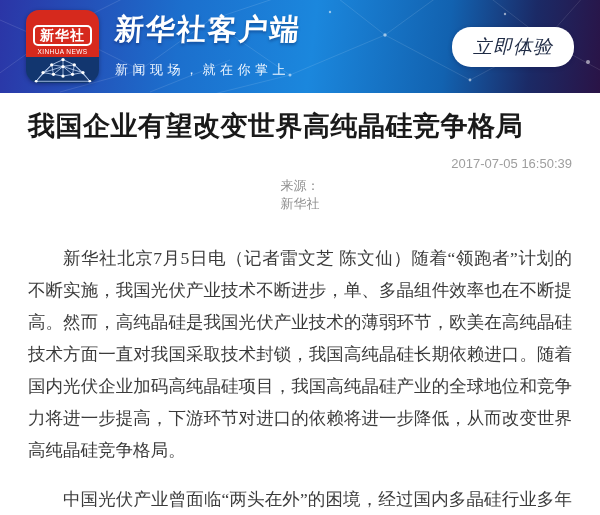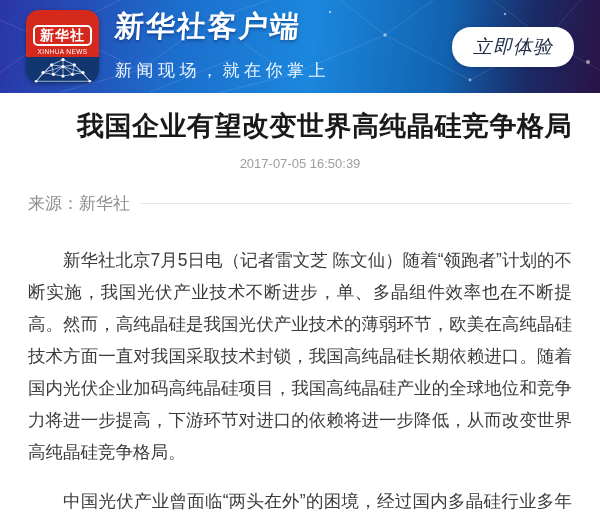--- a/index.html
+++ b/index.html
@@ -29,42 +29,42 @@
     color:#ffffff;font-size:14px;font-weight:bold;letter-spacing:1px;white-space:nowrap;
   }
   .logo-en{color:#ffffff;font-size:6.5px;letter-spacing:.4px;margin-top:2px;white-space:nowrap;}
   .logo-bottom{background:#12366f;flex:1;display:flex;align-items:center;justify-content:center;}
   .banner-text{position:relative;z-index:2;margin-left:16px;display:flex;flex-direction:column;}
   .app-title{
     color:#ffffff;font-size:29px;font-weight:bold;letter-spacing:2px;line-height:1.1;
     transform:skewX(-4deg);text-shadow:0 2px 3px rgba(0,10,60,.35);white-space:nowrap;
   }
   .app-subtitle{
-    color:#eef6ff;font-size:17px;letter-spacing:4.5px;margin-top:16px;white-space:nowrap;
+    color:#eef6ff;font-size:13px;letter-spacing:4.5px;margin-top:16px;white-space:nowrap;
   }
   .cta-button{
     position:relative;z-index:2;margin-left:auto;background:#ffffff;border:none;border-radius:19px;
     padding:7px 21px;font-size:19px;color:#1f2b45;letter-spacing:1px;cursor:pointer;
     font-family:inherit;box-shadow:0 1px 4px rgba(0,10,60,.25);white-space:nowrap;font-style:italic;
   }
   
   .article{padding:0 28px;box-sizing:border-box;}
   .article-title{
     margin:16px 0 0;font-family:"DejaVu Serif","Liberation Serif",serif;
-    font-size:27px;font-weight:bold;color:#191919;letter-spacing:.5px;line-height:1.25;text-align:right;
+    font-size:27px;font-weight:bold;color:#191919;letter-spacing:.5px;line-height:1.25;
   }
   .meta-row{
-    display:flex;justify-content:center;align-items:center;
+    display:flex;justify-content:flex-end;align-items:center;
     margin-top:13px;font-size:13px;color:#9e9e9e;
   }
   .views{color:#9e9e9e;}
-  .source-row{display:flex;align-items:center;margin-top:21px;font-size:17px;color:#8f8f8f;}
+  .source-row{display:flex;align-items:center;margin-top:6px;font-size:13px;color:#8f8f8f;flex-direction:column;}
   .source-divider{flex:1;height:1px;background:#e6e6e6;margin-left:10px;}
   .article-body{margin-top:29px;font-size:17.5px;line-height:32px;color:#3b3b3b;text-align:justify;}
-  .article-body p{margin:0 0 17px;text-indent:2em;}
+  .article-body p{margin:0 0 17px;text-indent:2em;font-family:Liberation Serif, serif;}
 </style>
 </head>
 <body>
 
 <div class="banner">
   <svg class="banner-net" viewBox="0 0 600 93" preserveAspectRatio="none">
     <g stroke="#ffffff" stroke-width="0.7" opacity="0.16" fill="none">
       <path d="M-10 80 L60 30 L140 70 L60 92"></path>
       <path d="M60 30 L130 -5 M140 70 L210 20 L290 75 L210 95 M210 20 L300 -10"></path>
       <path d="M290 75 L385 35 L470 80 M385 35 L440 -5 M385 35 L330 -8"></path>

